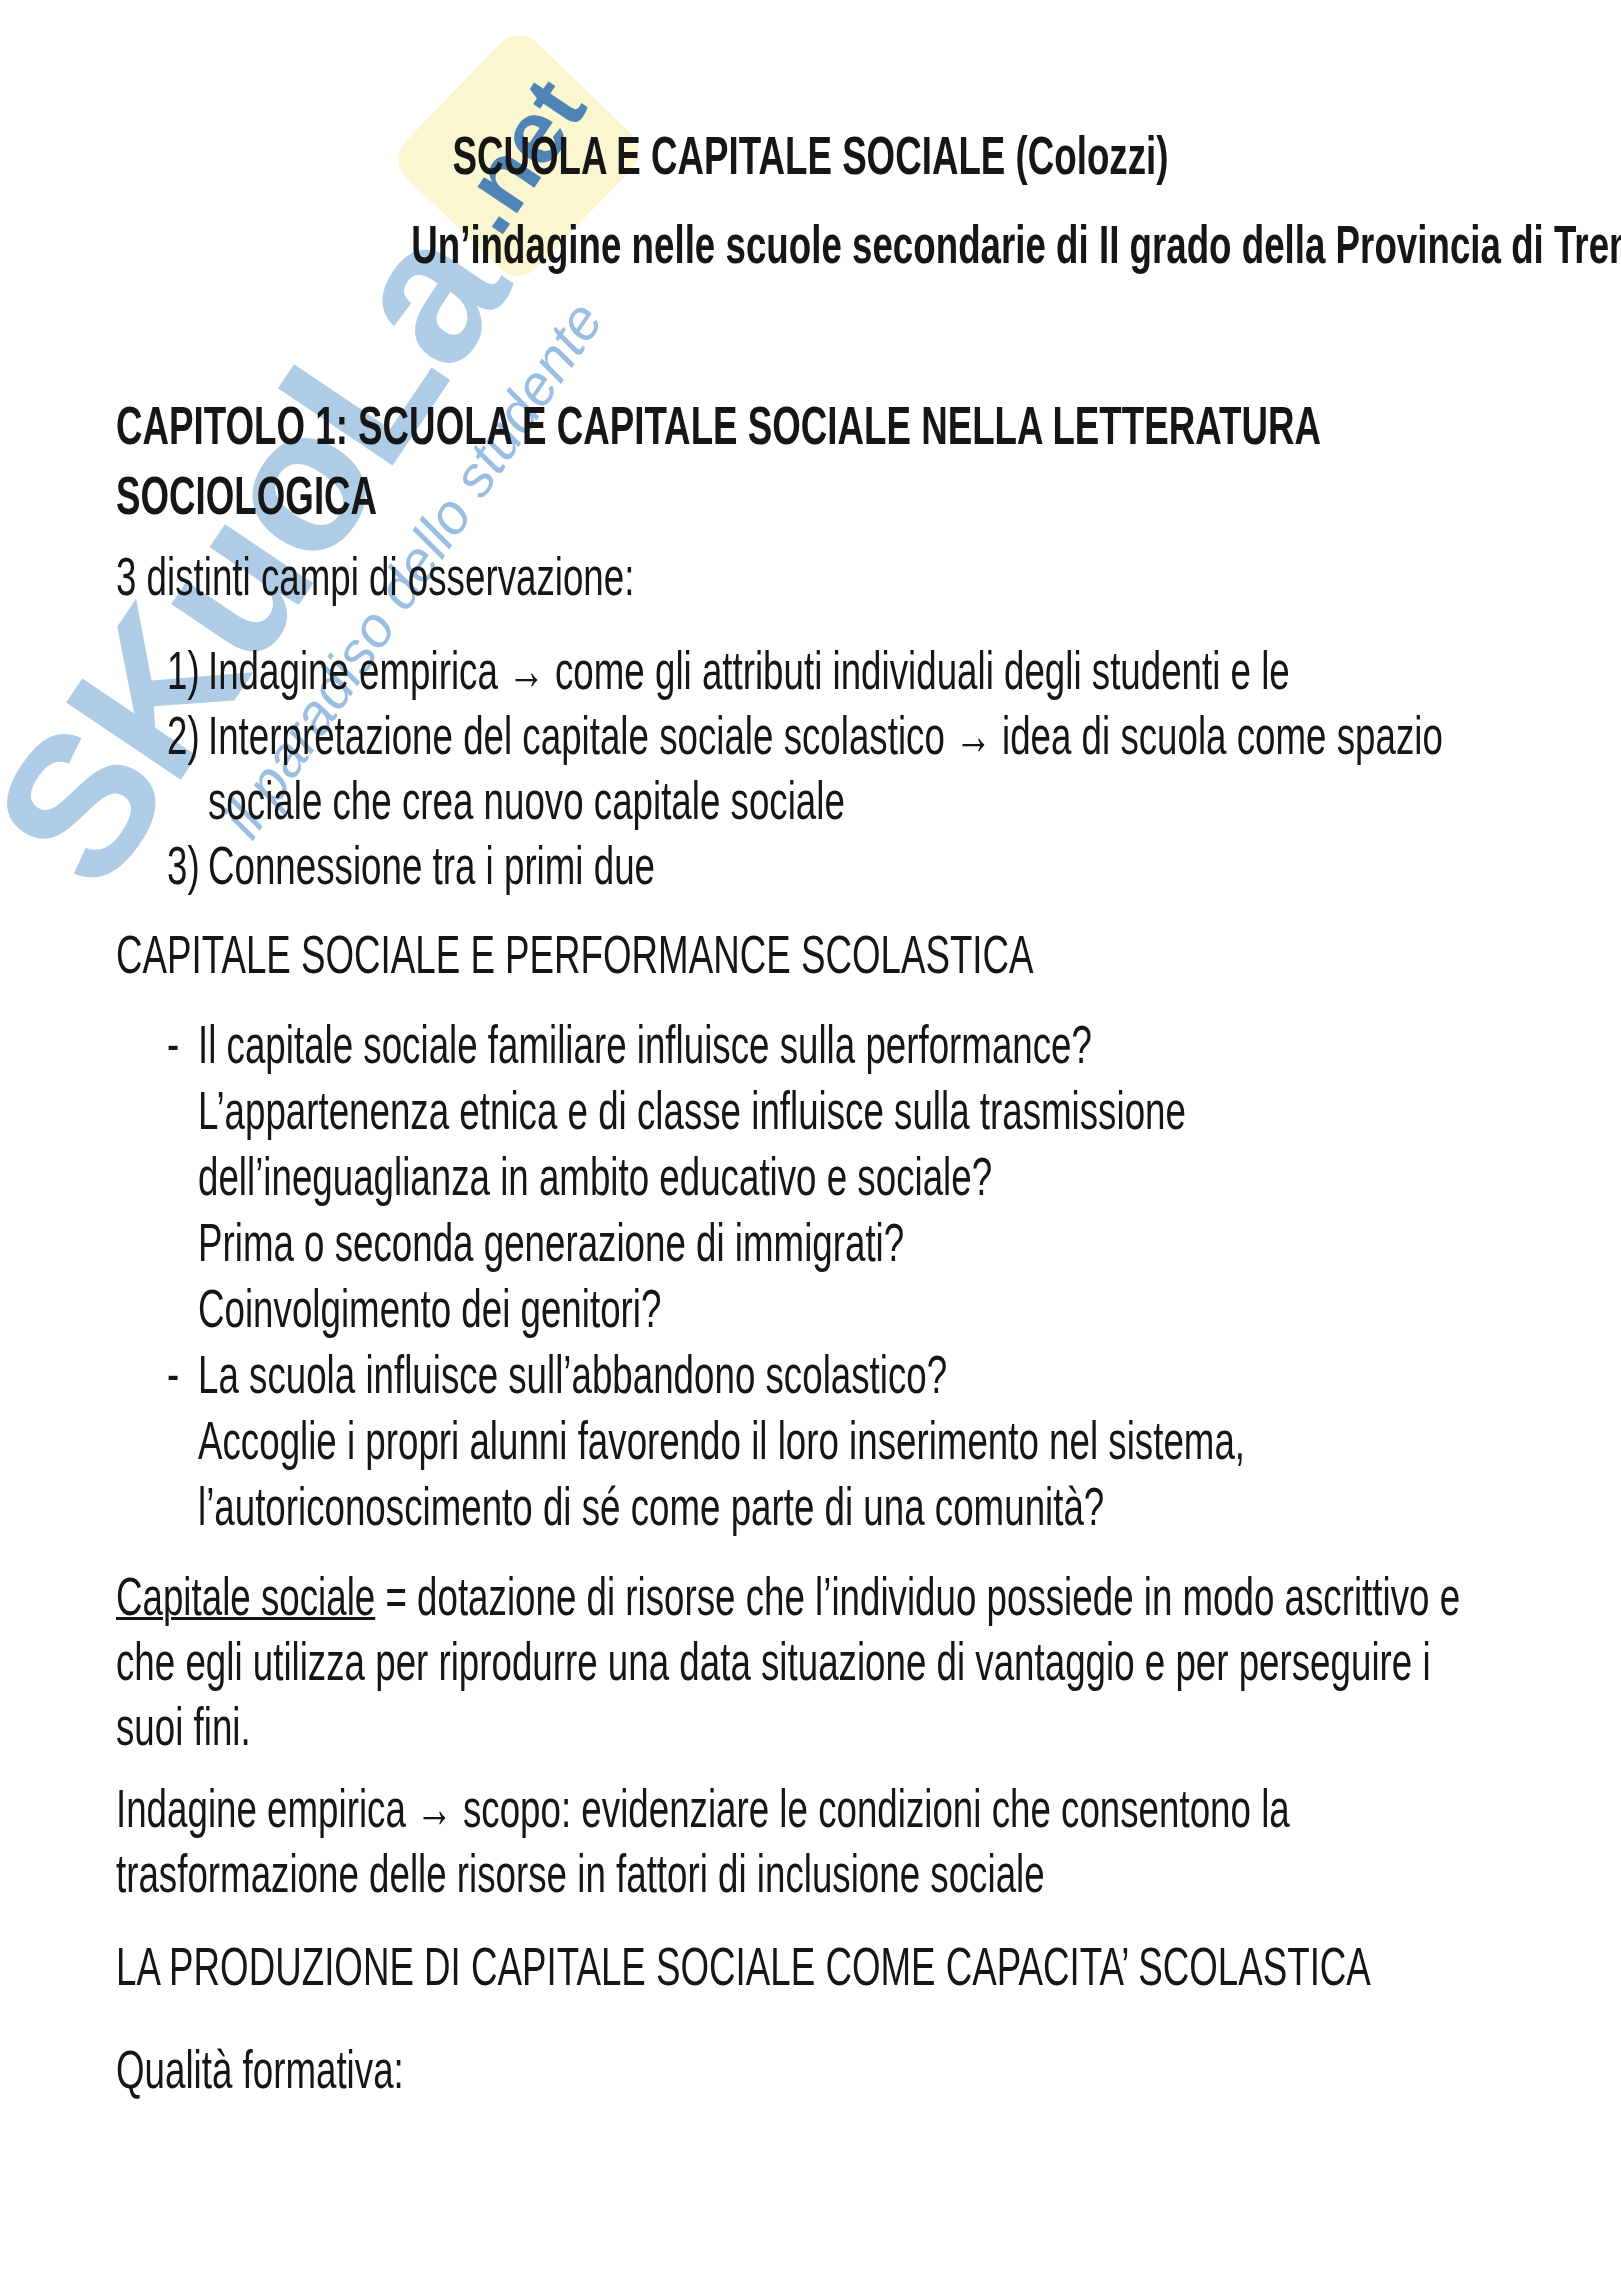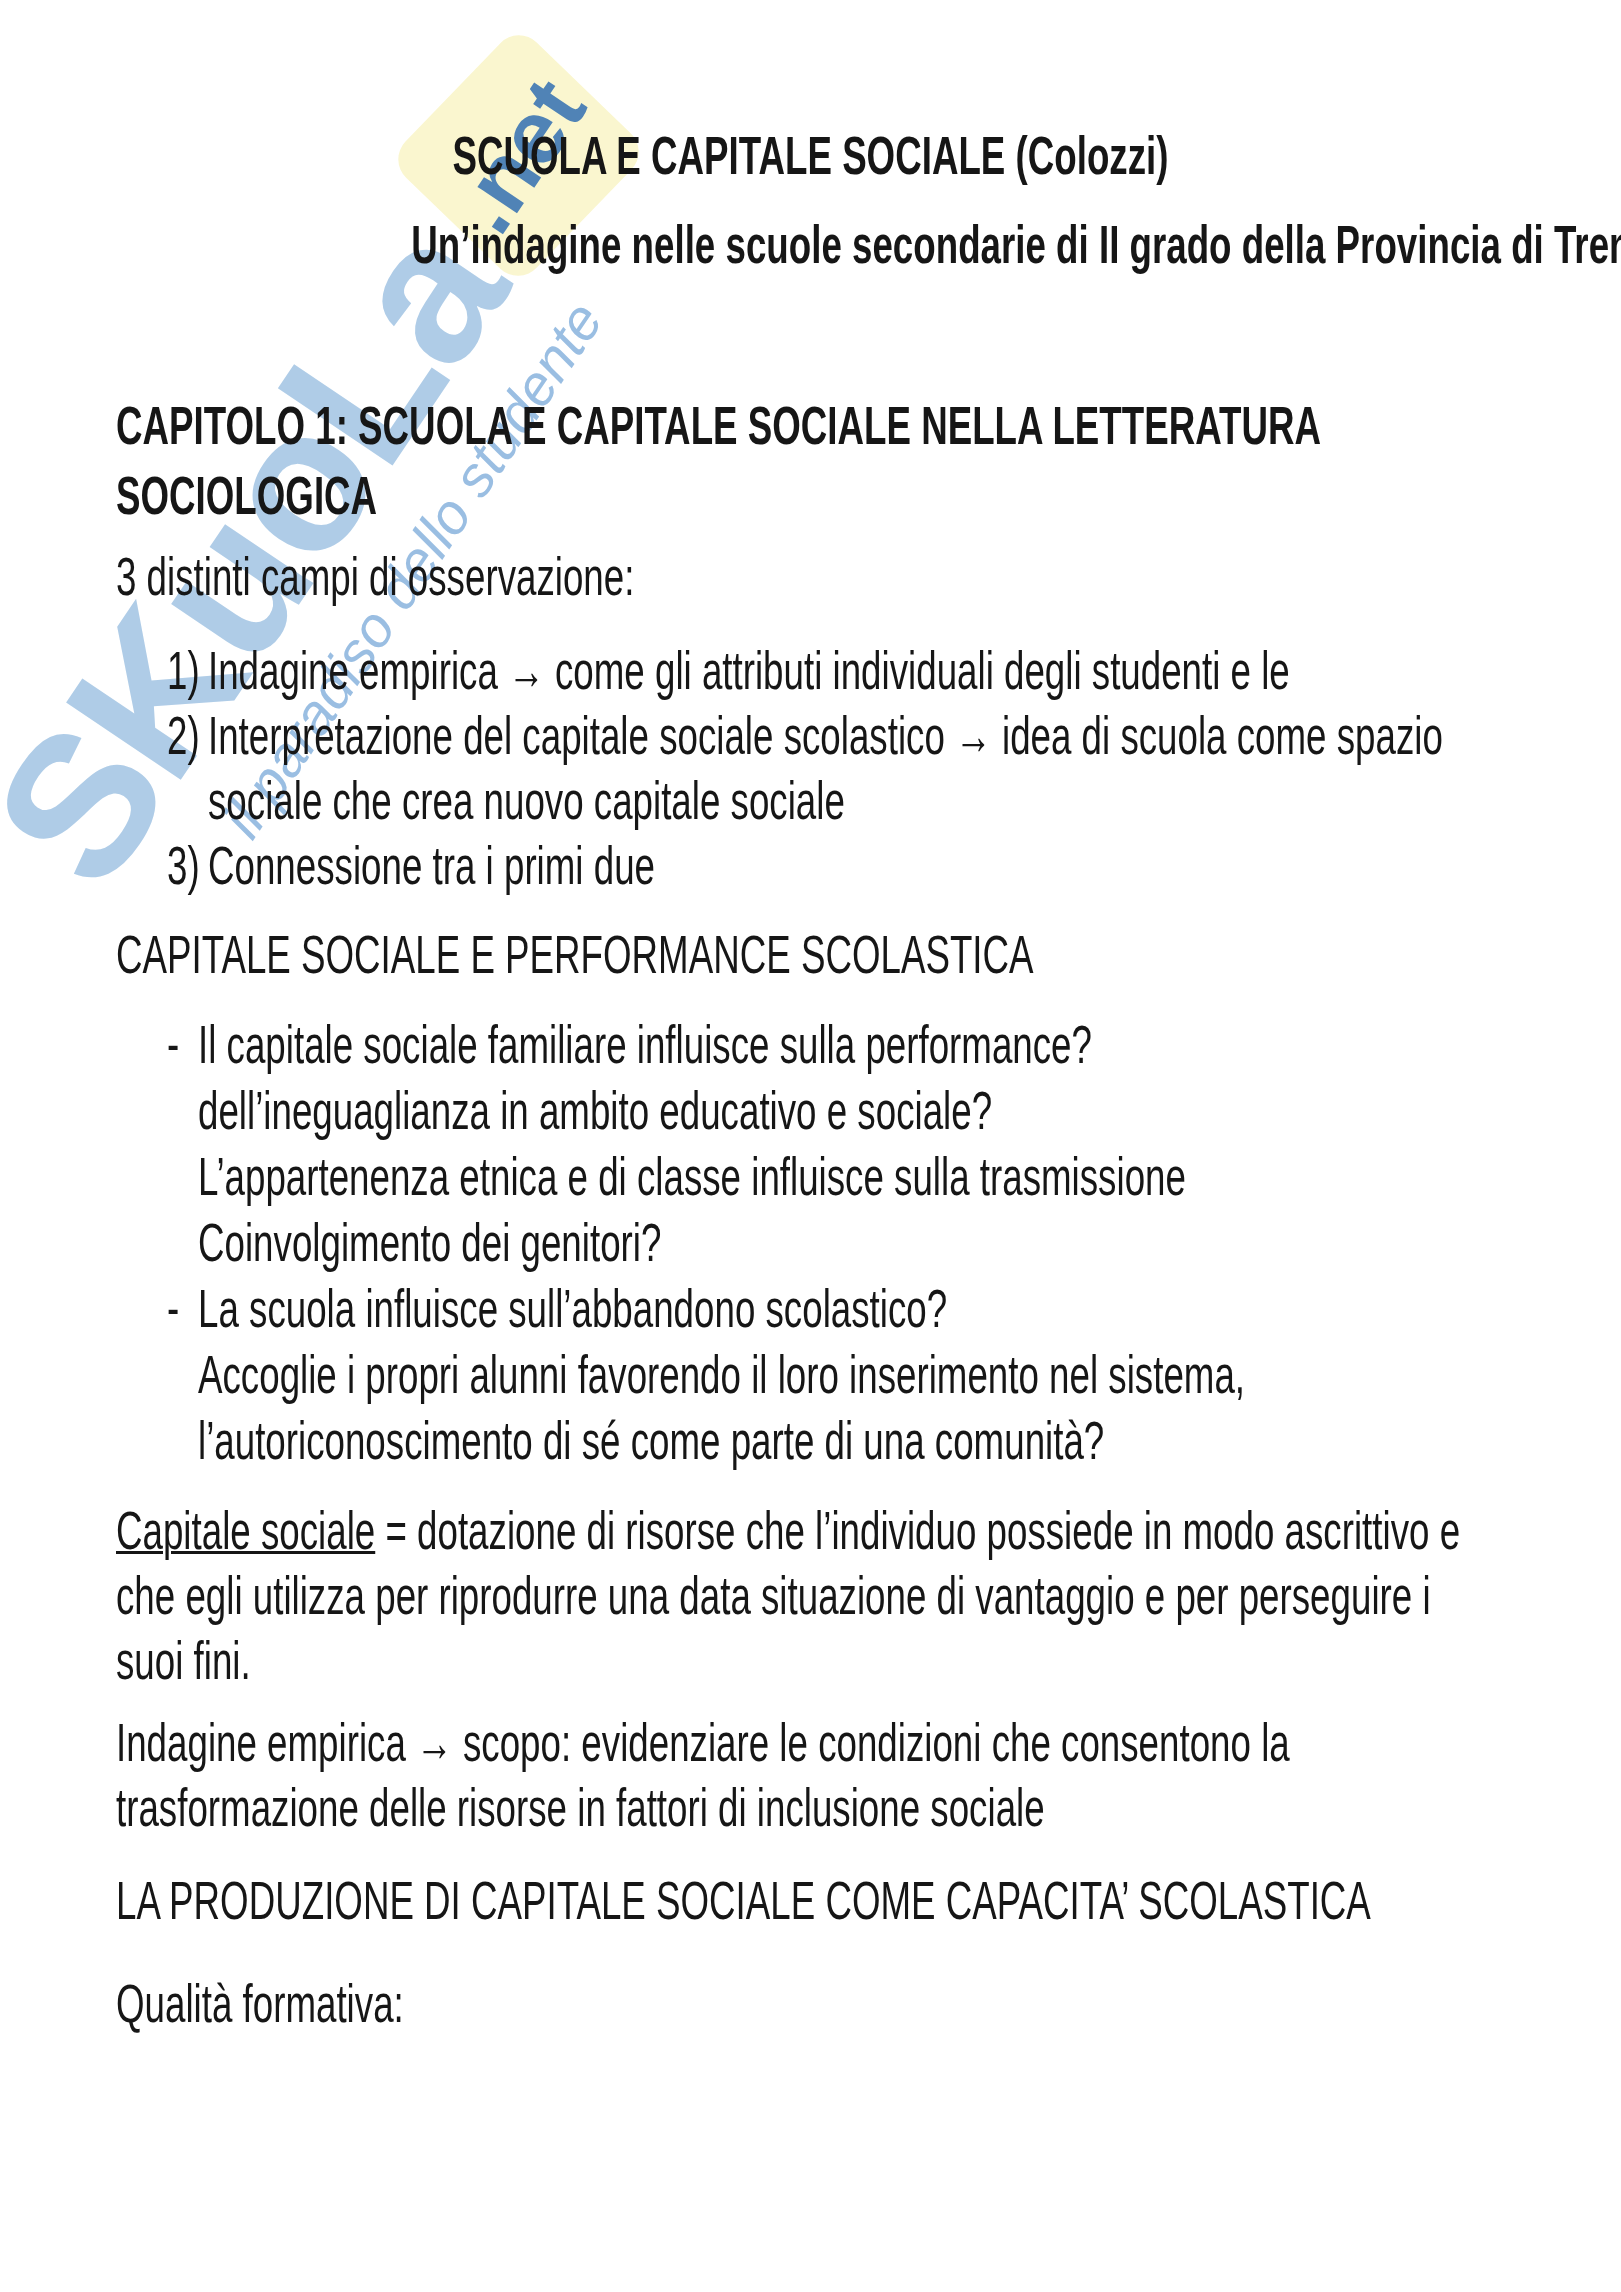--- a/index.html
+++ b/index.html
@@ -128,22 +128,23 @@
     </div>
 
     <div class="line" style="margin-bottom:24px">
       <span class="tx">CAPITALE SOCIALE E PERFORMANCE SCOLASTICA</span>
     </div>
 
     <div class="list dash-list" style="margin-bottom:25.5px">
       <div class="li">
         <span class="marker"><span class="tx">-</span></span>
         <div class="line"><span class="tx">Il capitale sociale familiare influisce sulla performance?</span></div>
+        <div class="line"><span class="tx">L’appartenenza etnica e di classe influisce sulla trasmissione</span></div>
         <div class="line"><span class="tx">dell’ineguaglianza in ambito educativo e sociale?</span></div>
-        <div class="line"><span class="tx">L’appartenenza etnica e di classe influisce sulla trasmissione</span></div>
+        <div class="line"><span class="tx">Prima o seconda generazione di immigrati?</span></div>
         <div class="line"><span class="tx">Coinvolgimento dei genitori?</span></div>
       </div>
       <div class="li">
         <span class="marker"><span class="tx">-</span></span>
         <div class="line"><span class="tx">La scuola influisce sull’abbandono scolastico?</span></div>
         <div class="line"><span class="tx">Accoglie i propri alunni favorendo il loro inserimento nel sistema,</span></div>
         <div class="line"><span class="tx">l’autoriconoscimento di sé come parte di una comunità?</span></div>
       </div>
     </div>
 

